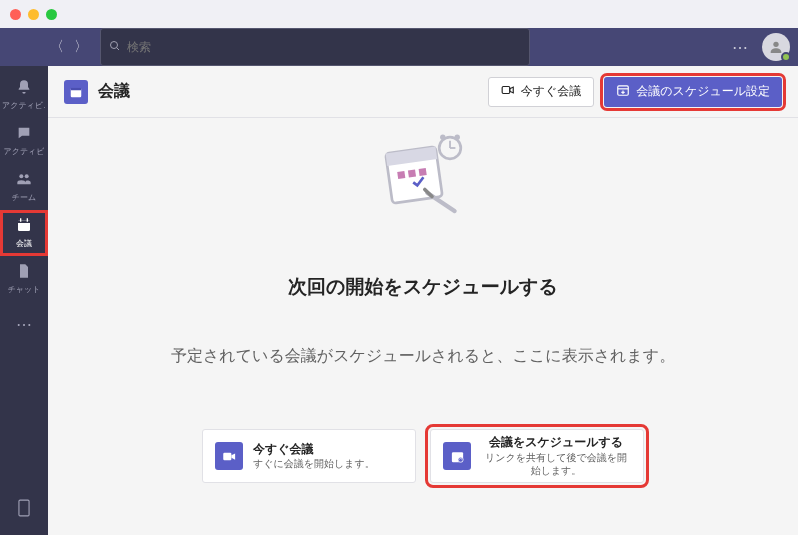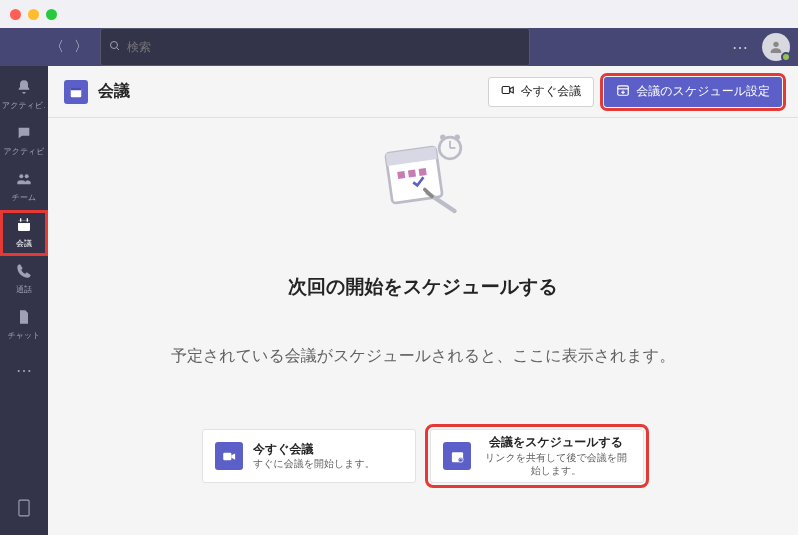--- a/index.html
+++ b/index.html
@@ -120,28 +120,20 @@
     <div class="rail-item active rail-hi">
       <span class="ico">
         <svg width="16" height="16" viewBox="0 0 24 24" fill="currentColor">
             <rect x="3" y="5" width="18" height="16" rx="2"></rect>
             <rect x="3" y="5" width="18" height="4" fill="#33344a"></rect>
             <line x1="7" y1="2" x2="7" y2="7" stroke="currentColor" stroke-width="2"></line>
             <line x1="17" y1="2" x2="17" y2="7" stroke="currentColor" stroke-width="2"></line>
           </svg>
       </span>
       <span class="lbl">会議</span>
-    </div>
-    <div class="rail-item">
-      <span class="ico">
-        <svg width="16" height="16" viewBox="0 0 24 24" fill="currentColor">
-            <path d="M6 2l4 6-2 2c1 3 3 5 6 6l2-2 6 4c0 2-2 4-4 4C9 22 2 15 2 6c0-2 2-4 4-4z"></path>
-          </svg>
-      </span>
-      <span class="lbl">通話</span>
     </div>
     <div class="rail-item">
       <span class="ico">
         <svg width="16" height="16" viewBox="0 0 24 24" fill="currentColor">
             <path d="M6 2h8l4 4v16H6z"></path>
           </svg>
       </span>
       <span class="lbl">チャット</span>
     </div>
     <div class="rail-item">

